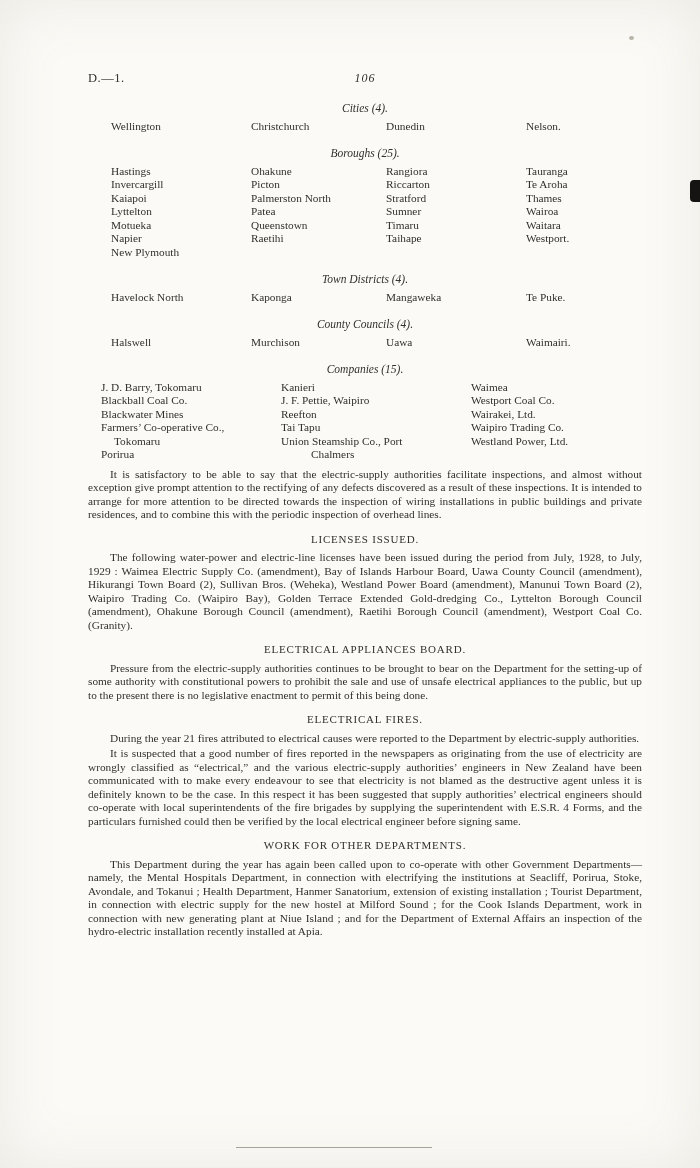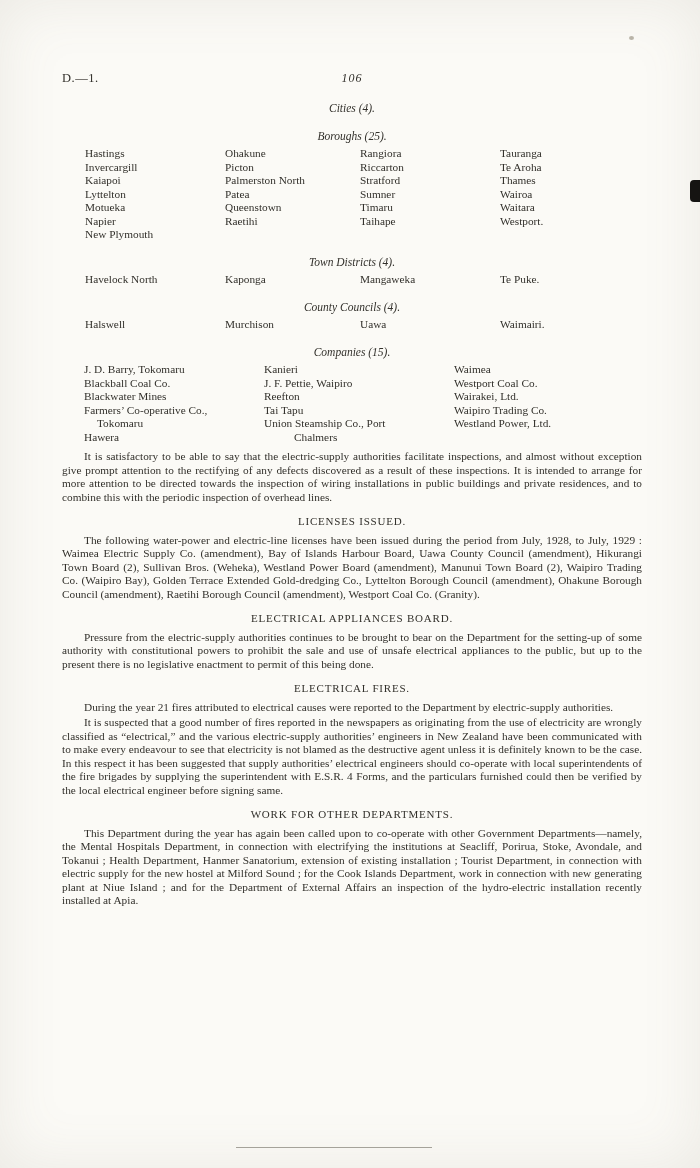--- a/index.html
+++ b/index.html
@@ -10,21 +10,21 @@
   }
   .page{
     position:relative;
     width:700px;height:1168px;
     background:#fbfaf6;
     color:#32302b;
     overflow:hidden;
     box-shadow:inset 0 0 60px rgba(120,115,100,0.12);
   }
   .content{
-    padding:72px 58px 0 62px;
+    padding:72px 58px 0 88px;
     font-size:11.3px;
     line-height:13.5px;
   }
   
   .pg-header{position:relative;height:14px;margin-bottom:2px;}
   .doc-ref{position:absolute;left:0;top:0;font-size:12.5px;letter-spacing:0.5px;}
   .pg-num{text-align:center;font-size:12px;letter-spacing:1px;font-style:italic;}
   
   .list-head{
     text-align:center;font-style:italic;
@@ -32,21 +32,21 @@
   }
   .first-head{margin-top:16px;}
   
   .sec-head{
     text-align:center;font-weight:normal;
     font-size:11px;letter-spacing:0.8px;
     margin:11px 0 5px 0;
   }
   
   .grid4{display:grid;grid-template-columns:140px 135px 140px 1fr;margin-left:23px;}
-  .grid3{display:grid;grid-template-columns:180px 190px 1fr;margin-left:22px;}
+  .grid3{display:grid;grid-template-columns:180px 190px 1fr;margin-left:13px;}
   .col{display:block;}
   .li{white-space:nowrap;}
   .cont-sm{padding-left:13px;}
   .cont-lg{padding-left:30px;}
   
   p.body{
     margin:6px 0 0 0;
     text-align:justify;
     text-indent:22px;
   }
@@ -74,20 +74,26 @@
   <div class="bottom-line"></div>
 
   <div class="content">
 
     <div class="pg-header">
       <span class="doc-ref">D.—1.</span>
       <div class="pg-num">106</div>
     </div>
 
     <div class="list-head first-head">Cities (4).</div>
+    <div class="grid4">
+      <div class="li">Wellington</div>
+      <div class="li">Christchurch</div>
+      <div class="li">Dunedin</div>
+      <div class="li">Nelson.</div>
+    </div>
 
     <div class="list-head">Boroughs (25).</div>
     <div class="grid4">
       <div class="col">
         <div class="li">Hastings</div>
         <div class="li">Invercargill</div>
         <div class="li">Kaiapoi</div>
         <div class="li">Lyttelton</div>
         <div class="li">Motueka</div>
         <div class="li">Napier</div>
@@ -136,21 +142,21 @@
     </div>
 
     <div class="list-head">Companies (15).</div>
     <div class="grid3">
       <div class="col">
         <div class="li">J. D. Barry, Tokomaru</div>
         <div class="li">Blackball Coal Co.</div>
         <div class="li">Blackwater Mines</div>
         <div class="li">Farmers’ Co-operative Co.,</div>
         <div class="li cont-sm">Tokomaru</div>
-        <div class="li">Hawera</div>
+        <div class="li">Porirua</div>
       </div>
       <div class="col">
         <div class="li">Kanieri</div>
         <div class="li">J. F. Pettie, Waipiro</div>
         <div class="li">Reefton</div>
         <div class="li">Tai Tapu</div>
         <div class="li">Union Steamship Co., Port</div>
         <div class="li cont-lg">Chalmers</div>
       </div>
       <div class="col">

